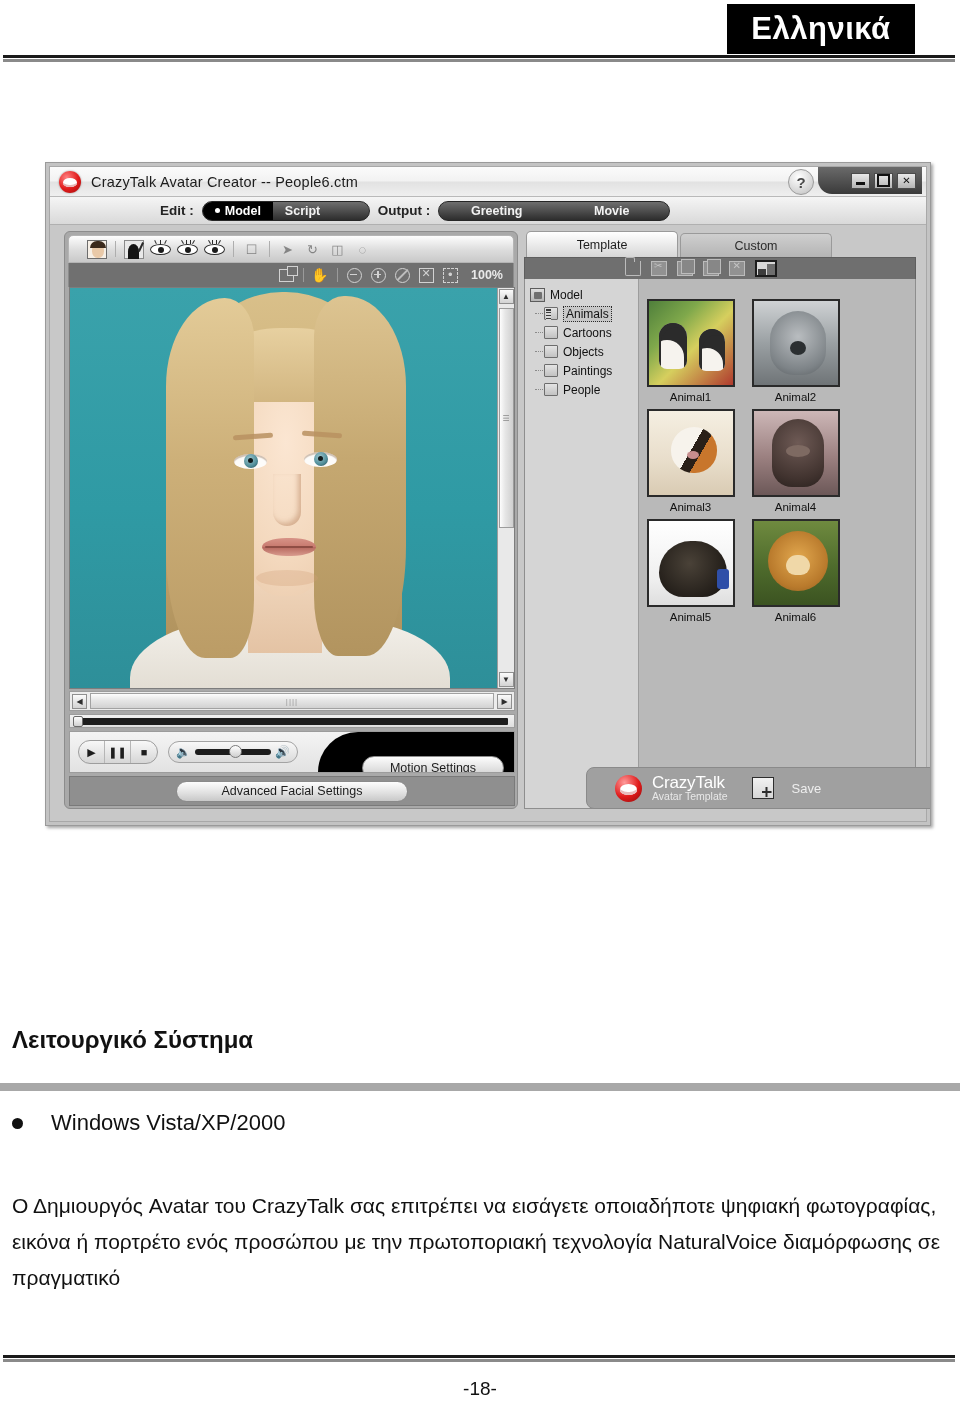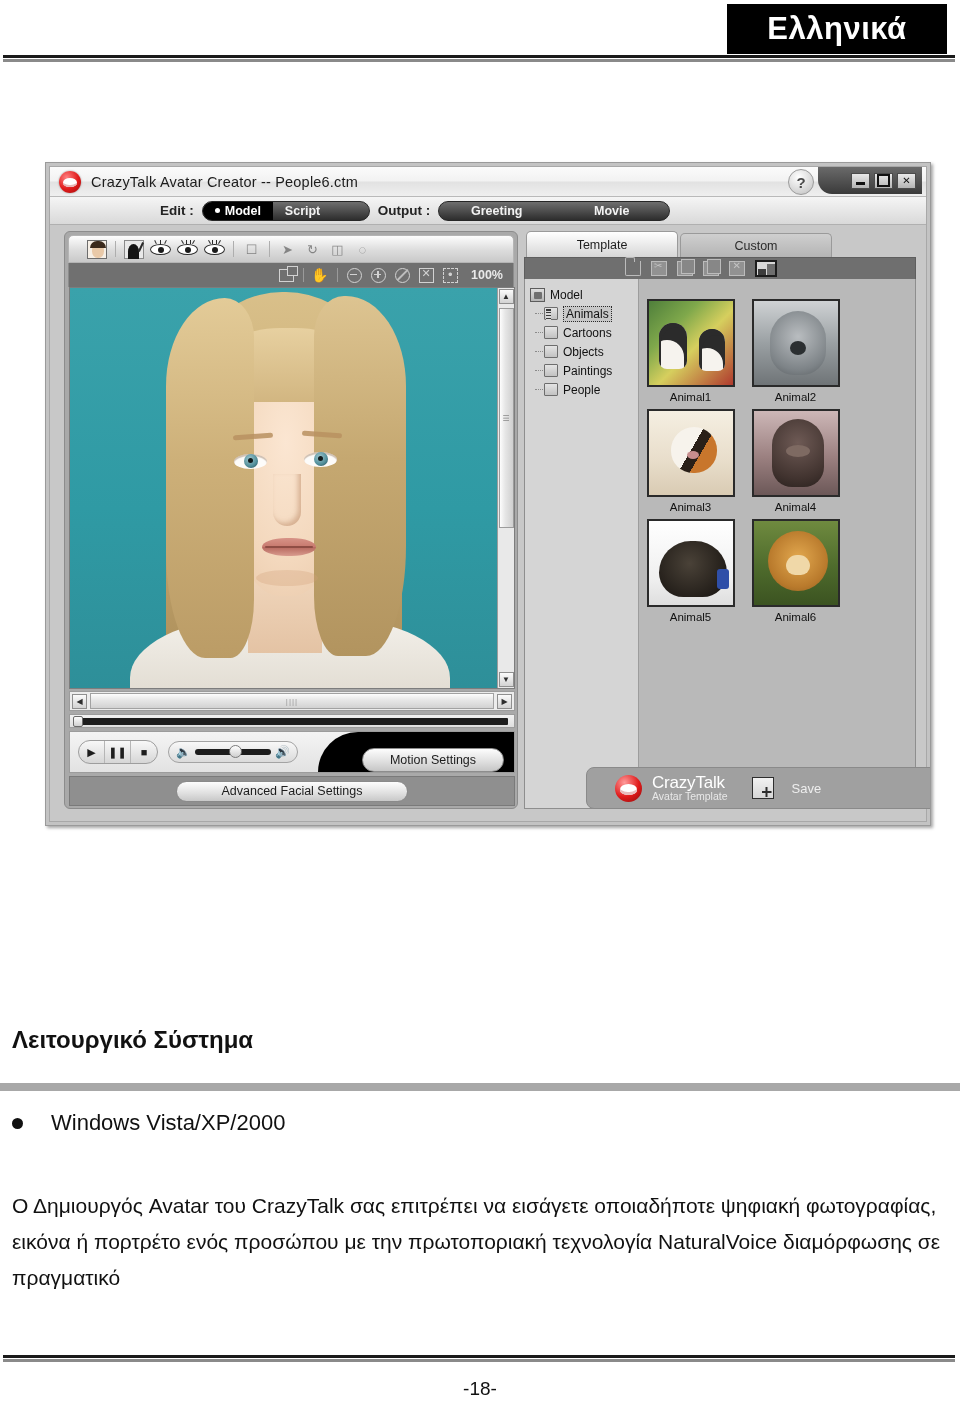--- a/index.html
+++ b/index.html
@@ -6,21 +6,21 @@
   html, body {
     width: 960px; height: 1416px;
     background: #ffffff;
     font-family: "Liberation Sans", sans-serif;
     overflow: hidden;
   }
   .page { position: relative; width: 960px; height: 1416px; background: #fff; }
 
   
   .lang-badge {
-    position: absolute; left: 727px; top: 4px; width: 220px; height: 50px;
+    position: absolute; left: 727px; top: 4px; width: 188px; height: 50px;
     background: #000; color: #fff;
     display: flex; align-items: center; justify-content: center;
     font-size: 31px; font-weight: bold; letter-spacing: .5px;
     border: 1px solid #000;
   }
   .header-rule {
     position: absolute; left: 3px; top: 55px; width: 952px; height: 7px;
   }
   .header-rule .r1 { height: 3px; background: #1a1a1a; }
   .header-rule .r2 { height: 1px; background: #ffffff; }
@@ -322,21 +322,21 @@
              background: linear-gradient(180deg,#f8f8f8,#dadada); border: 1px solid #a3a3a3; }
   .vol-track { width: 76px; height: 6px; background:#1d1d1d; border-radius: 3px; position:relative; }
   .vol-thumb { position:absolute; left: 34px; top:-4px; width:13px; height:13px; border-radius:50%;
                background: linear-gradient(180deg,#ffffff,#cfcfcf); border:1px solid #7b7b7b; }
   .spk { font-size: 12px; color:#1d1d1d; }
   .black-wedge {
     position:absolute; right:0; top:0; height:100%; width: 196px; background:#000;
     border-radius: 52px 0 0 0;
   }
   .motion-btn {
-    position:absolute; right: 10px; top: 16px; width: 142px; height: 24px;
+    position:absolute; right: 10px; top: 24px; width: 142px; height: 24px;
     border-radius: 12px; background: linear-gradient(180deg,#fdfdfd,#e0e0e0 55%,#c6c6c6);
     border: 1px solid #8d8d8d; display:flex; align-items:center; justify-content:center;
     font-size: 12.5px; color:#1c1c1c;
   }
   .afs-bar {
     position: absolute; left: 4px; top: 544px; width: 446px; height: 30px;
     background: #8f8f8f; border: 1px solid #7a7a7a;
     display: flex; align-items: center; justify-content: center;
   }
   .afs-btn {

